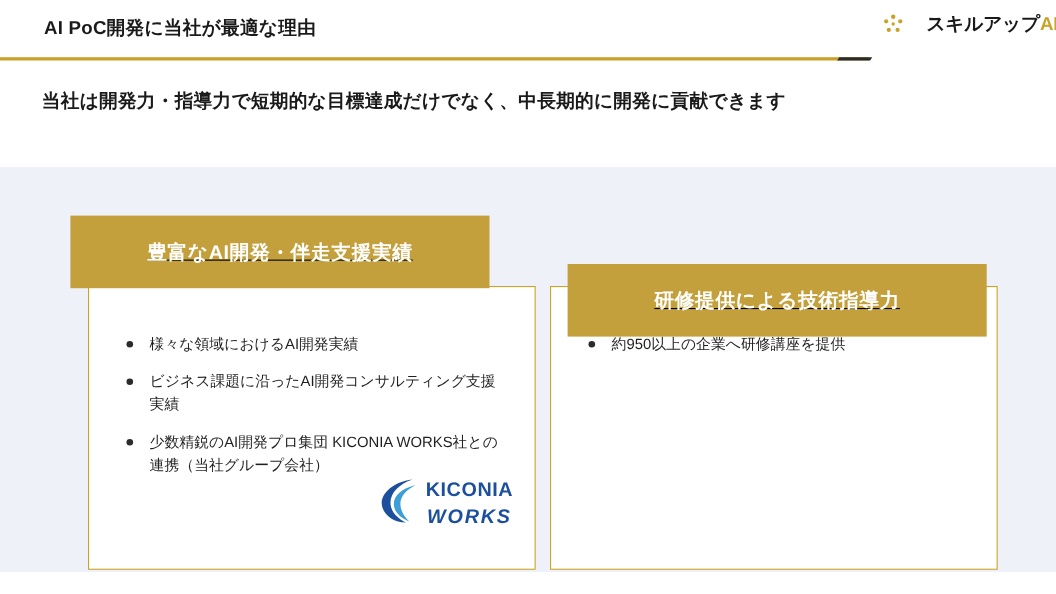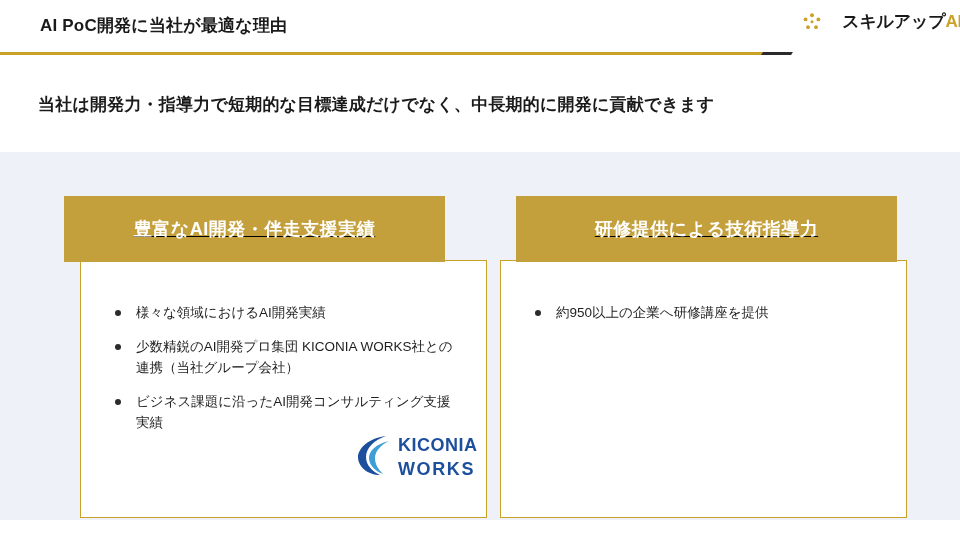--- a/index.html
+++ b/index.html
@@ -69,21 +69,21 @@
     position: absolute;
     left: 762px; top: 1px;
     width: 30px; height: 3px;
     background: #2b2b2b;
     transform: skewX(-32deg);
   }
 
   
   .lead {
     position: absolute;
-    left: 38px; top: 93px;
+    left: 38px; top: 80px;
     font-size: 17px;
     font-weight: bold;
     color: #1a1a1a;
     letter-spacing: 0.2px;
   }
 
   
   .body-panel {
     position: absolute;
     left: 0; top: 152px;
@@ -108,21 +108,21 @@
     top: 196px;
     width: 381px;
     height: 66px;
     background: #c4a03c;
     display: flex;
     align-items: center;
     justify-content: center;
     text-decoration: underline;
   }
   .col-head-left  { left: 64px; }
-  .col-head-right { left: 516px; }
+  .col-head-right { left: 516px; margin-top: 44px; }
   .col-head-text {
     font-size: 18px;
     font-weight: bold;
     color: #ffffff;
     letter-spacing: 0.5px;
   }
 
   
   .bullets {
     position: absolute;
@@ -143,35 +143,36 @@
     position: absolute;
     left: 6px; top: 7px;
     width: 6px; height: 6px;
     border-radius: 50%;
     background: #2b2b2b;
   }
 
   
   .kiconia {
     position: absolute;
-    left: 275px;
+    left: 264px;
     top: 168px;
     width: 140px;
     height: 54px;
+    text-align: center;
   }
   .kiconia-text {
     position: absolute;
     left: 42px; top: 4px;
     color: #1c4f9c;
     font-weight: bold;
     font-size: 18px;
     line-height: 1.35;
     letter-spacing: 0.5px;
   }
-  .kiconia-text .l2 { letter-spacing: 1.6px; }
+  .kiconia-text .l2 { letter-spacing: 1.6px; font-style: italic; }
 
   
   .kiconia-mark {
     position: absolute;
     left: 0; top: 4px;
     width: 40px; height: 44px;
   }
 </style>
 </head>
 <body>
@@ -203,22 +204,22 @@
     <div class="bar-dark"></div>
   </div>
 
   <div class="lead">当社は開発力・指導力で短期的な目標達成だけでなく、中長期的に開発に貢献できます</div>
 
   <div class="body-panel"></div>
 
   <div class="col col-left">
     <div class="bullets">
       <div class="bullet">様々な領域におけるAI開発実績</div>
+      <div class="bullet">ビジネス課題に沿ったAI開発コンサルティング支援実績</div>
       <div class="bullet">少数精鋭のAI開発プロ集団 KICONIA WORKS社との連携（当社グループ会社）</div>
-      <div class="bullet">ビジネス課題に沿ったAI開発コンサルティング支援実績</div>
     </div>
 
     <div class="kiconia">
       <span class="kiconia-mark">
         <svg width="40" height="44" viewBox="0 0 40 44">
           <path d="M30 3 C12 5, 2 16, 2 24 C2 34, 12 42, 24 42 C16 38, 10 32, 10 24 C10 15, 18 7, 30 3 Z" fill="#1c4f9c"></path>
           <path d="M33 8 C20 11, 13 18, 13 25 C13 32, 19 38, 27 41 C22 36, 19 31, 19 25 C19 18, 25 12, 33 8 Z" fill="#3e9fd6"></path>
         </svg>
       </span>
       <span class="kiconia-text">

